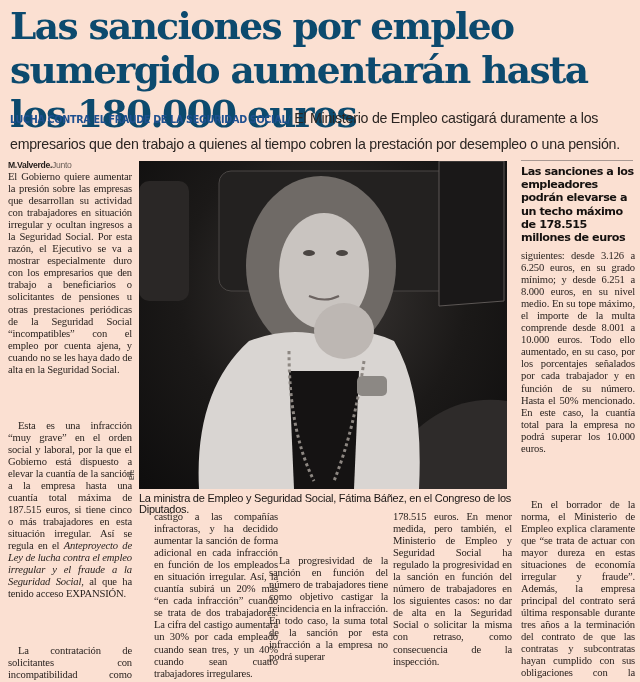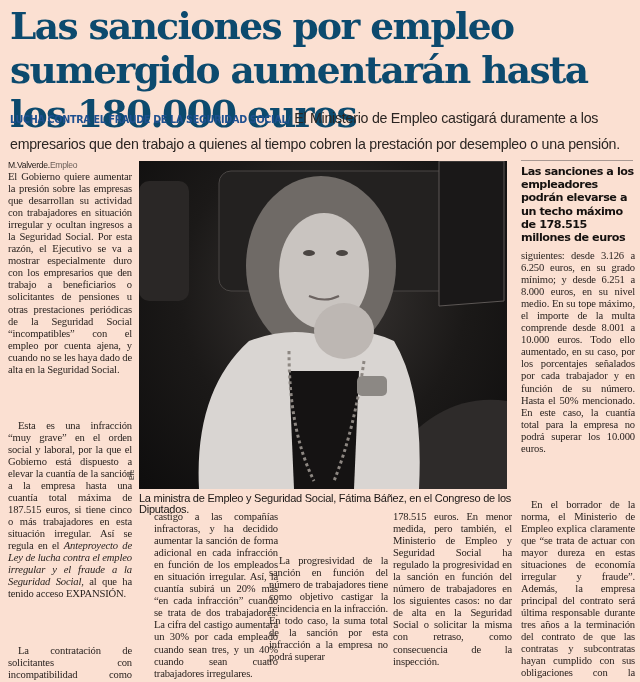--- a/index.html
+++ b/index.html
@@ -34,21 +34,21 @@
     font-size: 10.6px; line-height: 12.05px;
     text-align: justify; color: #231d1a;
     letter-spacing: -0.15px;
   }
   .col p { margin: 0; }
   .col p.indent { text-indent: 10px; margin-top: 44px; }
   .byline {
     font-family: "Liberation Sans", sans-serif; font-size: 8.6px;
     line-height: 11px; letter-spacing: -0.3px;
   }
-  .byline b { font-weight: normal; }
+  .byline b { font-weight: bold; }
   .byline span.place { color: #6b5f58; }
   em { font-style: italic; }
   .photo {
     position: absolute; left: 139px; top: 161px; width: 368px; height: 328px;
     background: radial-gradient(ellipse at 50% 40%, #3c3836 0%, #1b1918 55%, #0e0d0d 100%);
     overflow: hidden;
   }
   .photo svg { display: block; }
   .credit {
     position: absolute; left: 128px; top: 480px; font-size: 7px;
@@ -76,21 +76,21 @@
 <body>
 
 <h1 class="headline">Las sanciones por empleo sumergido aumentarán hasta los 180.000 euros</h1>
 
 <div class="deck">
   <span class="kicker">LUCHA CONTRA EL FRAUDE DE LA SEGURIDAD SOCIAL/</span><span> El Ministerio de Empleo castigará duramente a los empresarios que den trabajo a quienes al tiempo cobren la prestación por desempleo o una pensión.</span>
 </div>
 
 <div class="col" style="left:8px; top:160px; width:124px;">
   <div class="byline">
-    <b>M.Valverde.</b><span class="place">Empleo</span>
+    <b>M.Valverde.</b><span class="place">Junto</span>
   </div>
   <p>El Gobierno quiere aumentar la presión sobre las empresas que desarrollan su actividad con trabajadores en situación irregular y ocultan ingresos a la Seguridad Social. Por esta razón, el Ejecutivo se va a mostrar especialmente duro con los empresarios que den trabajo a beneficiarios o solicitantes de pensiones u otras prestaciones periódicas de la Seguridad Social “incompatibles” con el empleo por cuenta ajena, y cuando no se les haya dado de alta en la Seguridad Social.</p>
   <p class="indent"><span>Esta es una infracción “muy grave” en el orden social y laboral, por la que el Gobierno está dispuesto a elevar la cuantía de la sanción a la empresa hasta una cuantía total máxima de 187.515 euros, si tiene cinco o más trabajadores en esta situación irregular. Así se regula en el </span><em>Anteproyecto de Ley de lucha contra el empleo irregular y el fraude a la Seguridad Social</em><span>, al que ha tenido acceso EXPANSIÓN.</span></p>
   <p class="indent">La contratación de solicitantes con incompatibilidad como beneficiarios de prestaciones de la Seguridad social y del desempleo es “una infracción muy grave”. El importe de las sanciones va desde 10.001 a 25.000 euros, en su grado mínimo; de 25.001 a 100.005 euros, en su grado medio, y desde 100.006 a 187.515 euros, en su nivel máximo. No obstante, el Gobierno ha dado un paso más en el</p>
 </div>
 
 <div class="photo">
   <svg width="368" height="328" viewBox="0 0 368 328">
 
     <rect x="0" y="20" width="50" height="120" rx="10" fill="#2a2726"></rect>

